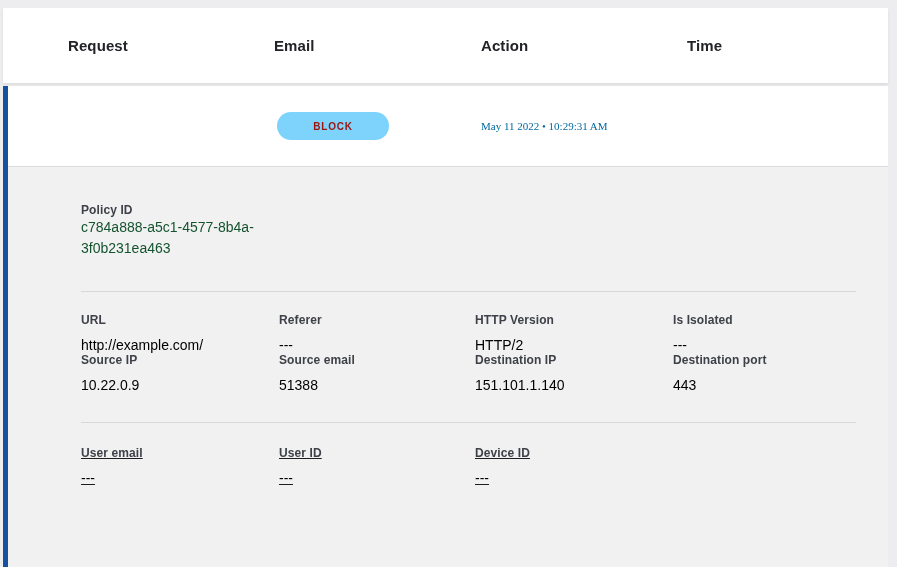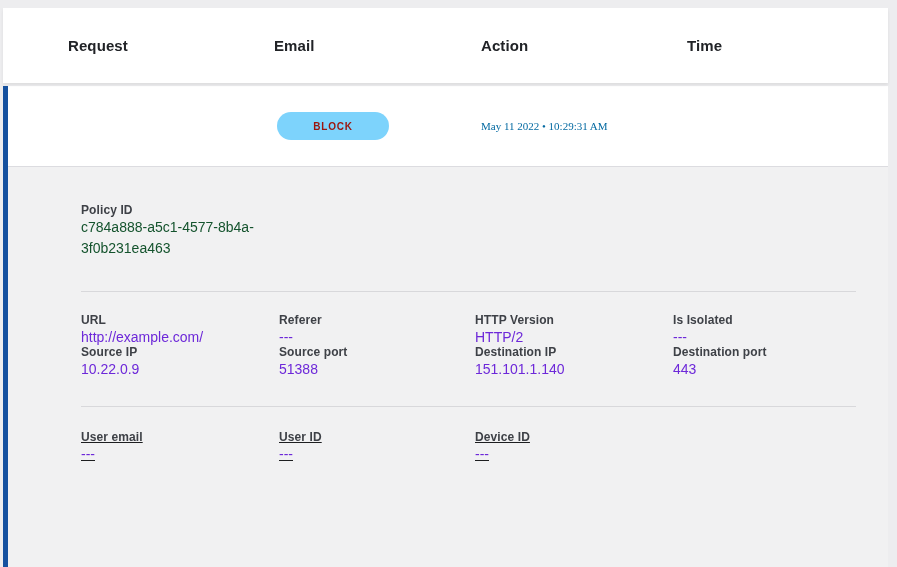--- a/index.html
+++ b/index.html
@@ -106,23 +106,23 @@
     margin:32px 32px 0 73px;
   }
   .divider.d2 { margin-top:29px; }
   .fields-grid {
     display:grid;
     grid-template-columns:198px 196px 198px 1fr;
     margin:21px 32px 0 73px;
   }
   .fields-grid.last { margin-top:23px;text-decoration:underline; }
   .field-value {
-    margin-top:2px;
+    margin-top:10px;
     font-size:14px;
-    color:#6d28d9;
+    color:#000000;
   }
 </style>
 </head>
 <body>
 
 <div class="card">
 
   <div class="table-header">
     <div class="hcell c1">Request</div>
     <div class="hcell">Email</div>
@@ -164,21 +164,21 @@
         </div>
         <div class="field">
           <div class="field-label">Is Isolated</div>
           <div class="field-value">---</div>
         </div>
         <div class="field">
           <div class="field-label">Source IP</div>
           <div class="field-value">10.22.0.9</div>
         </div>
         <div class="field">
-          <div class="field-label">Source port</div>
+          <div class="field-label">Source email</div>
           <div class="field-value">51388</div>
         </div>
         <div class="field">
           <div class="field-label">Destination IP</div>
           <div class="field-value">151.101.1.140</div>
         </div>
         <div class="field">
           <div class="field-label">Destination port</div>
           <div class="field-value">443</div>
         </div>

